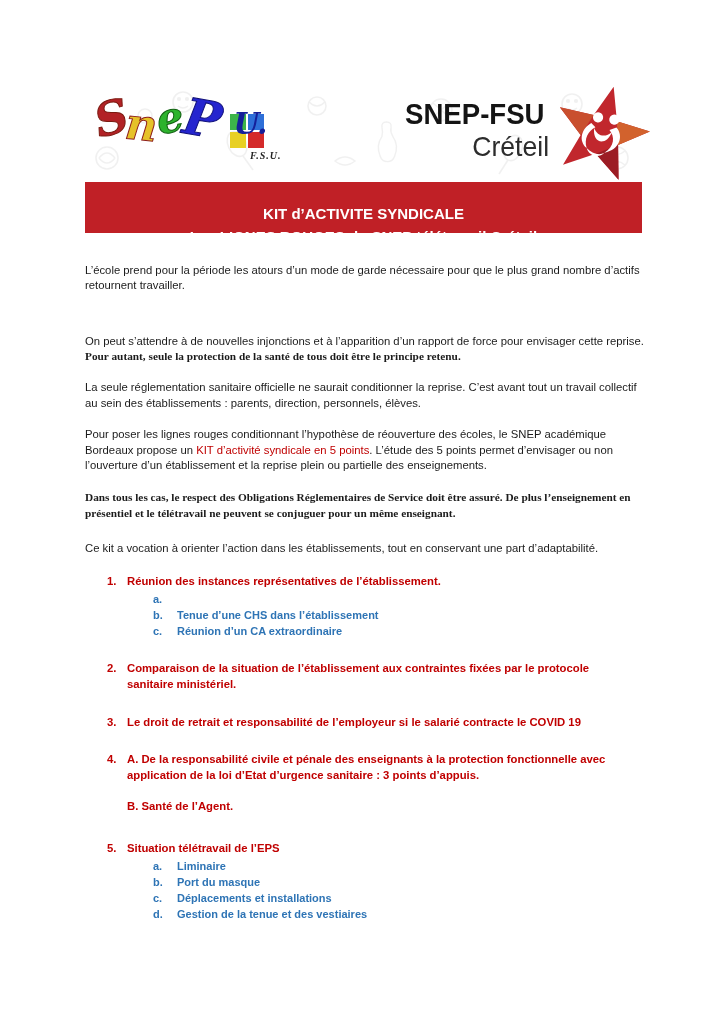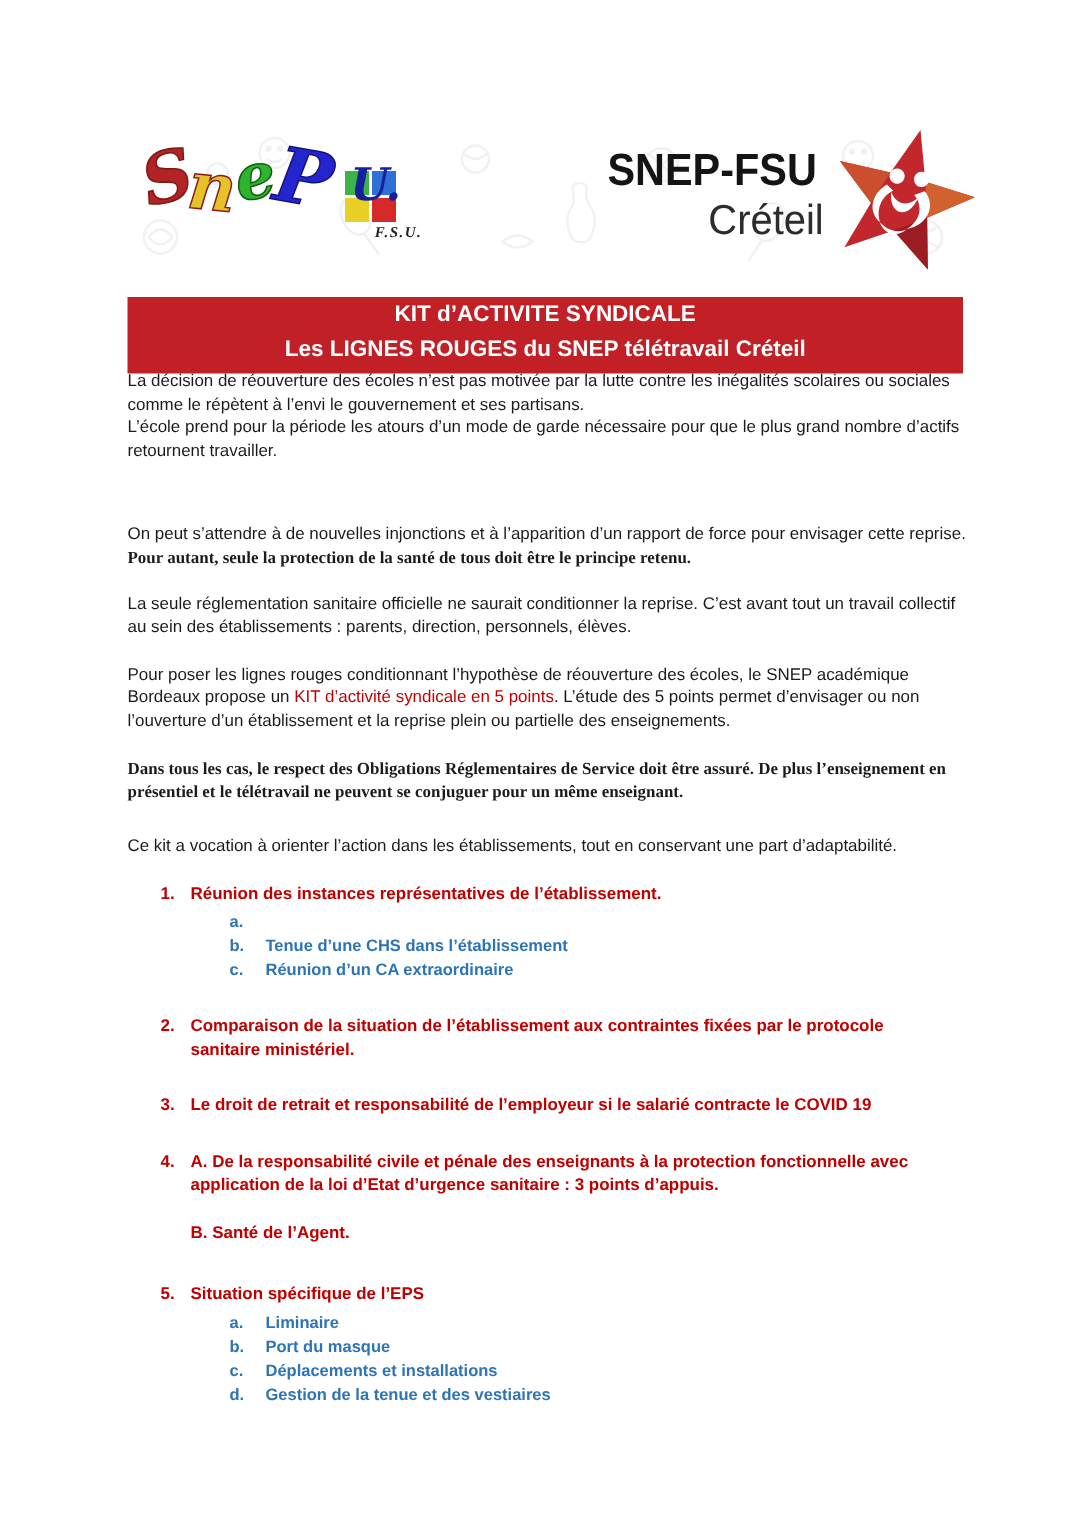--- a/index.html
+++ b/index.html
@@ -25,21 +25,21 @@
   .u-letter{position:absolute;left:4px;top:-8px;font-family:"DejaVu Serif",serif;font-style:italic;font-weight:bold;font-size:30px;color:#15209a;}
   .fsu-label{position:absolute;right:-18px;bottom:-13px;font-family:Liberation Serif, serif;font-style:italic;font-weight:bold;font-size:10px;color:#222;letter-spacing:1px;}
   .org-block{position:absolute;left:320px;top:12px;line-height:1.05;text-align:right;}
   .org-name{font-size:30px;font-weight:bold;color:#141414;letter-spacing:0px;transform:scaleX(.92);transform-origin:left;}
   .org-city{font-size:28px;font-weight:normal;color:#2c2c2c;transform:scaleX(.95);transform-origin:left;margin-top:2px;}
   .star-logo{position:absolute;right:-14px;top:-3px;width:110px;height:102px;}
   
   .banner{
     position:absolute;left:85px;top:182px;width:557px;height:51px;background:#c02026;
     color:#fff;text-align:center;font-weight:bold;font-size:15px;line-height:23px;
-    padding-top:0;box-sizing:border-box;margin-top:16px;
+    padding-top:20px;box-sizing:border-box;
   }
   
   .content{position:absolute;left:85px;top:247px;width:560px;font-size:11.3px;line-height:15.6px;}
   .content p{margin:0 0 16px 0;}
   p.tight{margin-bottom:2px;}
   p.after15{margin-bottom:15px;margin-top:40px;}
   p.after20{margin-bottom:20px;}
   .bold{font-weight:bold;font-family:Liberation Serif, serif;}
   .red-strong{color:#c00000;font-weight:normal;margin-top:17px;}
   
@@ -114,21 +114,21 @@
 </div>
 
 <div class="banner">
   <div>KIT d’ACTIVITE SYNDICALE</div>
   <div>Les LIGNES ROUGES du SNEP télétravail Créteil</div>
 </div>
 
 <div class="content">
 
   <p class="tight">
-    <span>La décision de réouverture des écoles n’est pas motivée par la lutte contre les inégalités scolaires ou sociales comme le répètent à l’envi le gouvernement et ses partisans.</span><br>
+    <br>
     <span>L’école prend pour la période les atours d’un mode de garde nécessaire pour que le plus grand nombre d’actifs retournent travailler.</span>
   </p>
 
   <p class="after15">
     <span>On peut s’attendre à de nouvelles injonctions et à l’apparition d’un rapport de force pour envisager cette reprise.</span><br>
     <span class="bold">Pour autant, seule la protection de la santé de tous doit être le principe retenu.</span>
   </p>
 
   <p>La seule réglementation sanitaire officielle ne saurait conditionner la reprise. C’est avant tout un travail collectif au sein des établissements : parents, direction, personnels, élèves.</p>
 
@@ -180,21 +180,21 @@
       <span class="item-num">4.</span>
       <div class="item-body" style="max-width:505px;">
         <div class="item-title">A. De la responsabilité civile et pénale des enseignants à la protection fonctionnelle avec application de la loi d’Etat d’urgence sanitaire : 3 points d’appuis.</div>
         <div class="item-extra">B. Santé de l’Agent.</div>
       </div>
     </div>
 
     <div class="list-item">
       <span class="item-num">5.</span>
       <div class="item-body">
-        <div class="item-title">Situation spécifique de l’EPS</div>
+        <div class="item-title">Situation télétravail de l’EPS</div>
         <div class="subs">
           <div class="sub-row">
             <span class="sub-letter">a.</span>
             <span class="sub-text">Liminaire</span>
           </div>
           <div class="sub-row">
             <span class="sub-letter">b.</span>
             <span class="sub-text">Port du masque</span>
           </div>
           <div class="sub-row">

